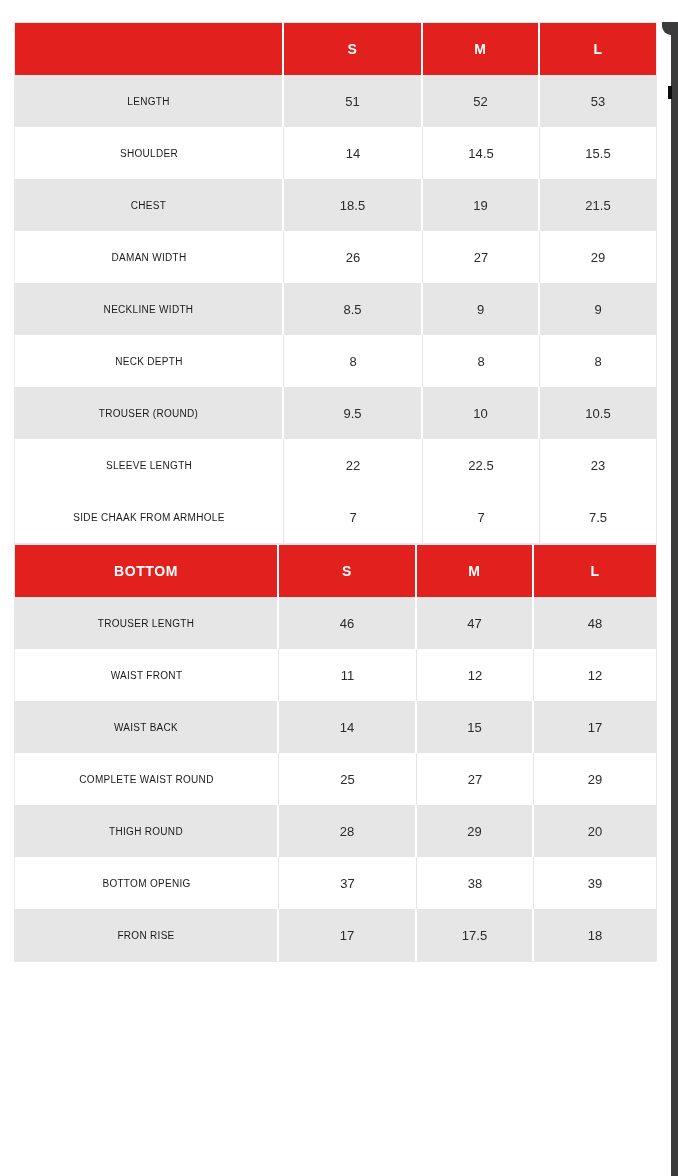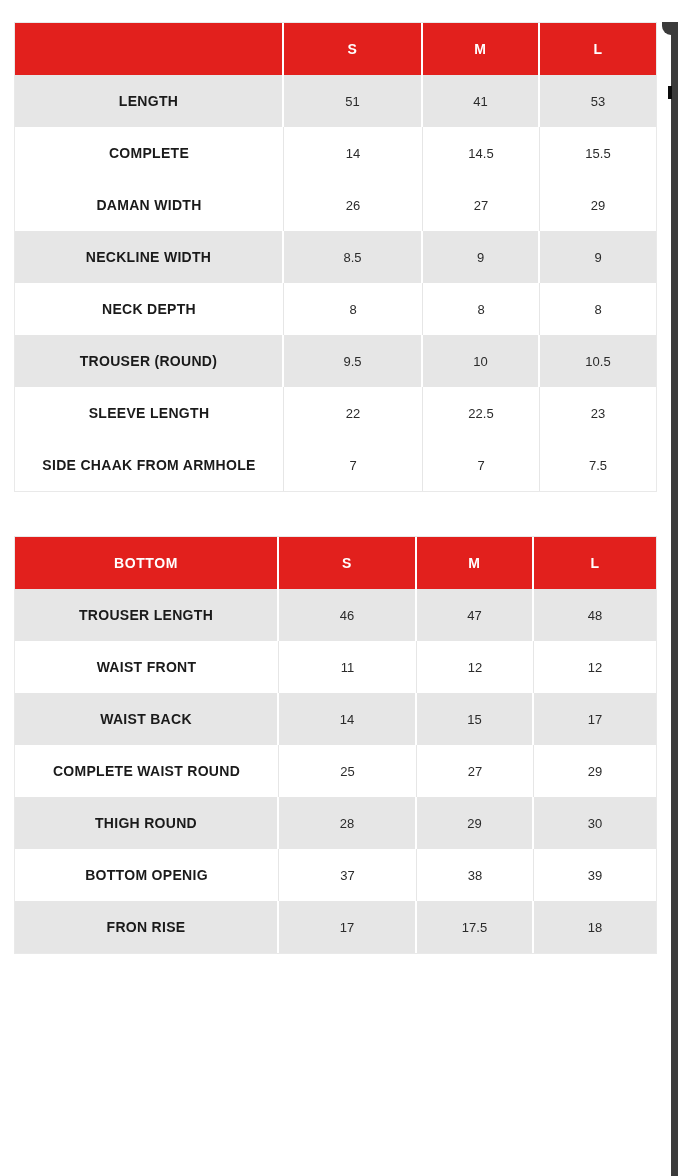--- a/index.html
+++ b/index.html
@@ -43,31 +43,31 @@
     font-weight: bold;
     letter-spacing: 0.6px;
     border-right: 2px solid #ffffff;
   }
   table.size-chart th:last-child { border-right: none; }
   tr.alt td { background: #e6e6e6; border-right: 2px solid #ffffff; }
   tr.alt td:last-child { border-right: none; }
   tr.plain td { background: #ffffff; border-right: 1px solid #e6e6e6; }
   tr.plain td:last-child { border-right: none; }
   td.label-cell {
-    font-weight: bold;
-    font-size: 14px;
+    font-weight: normal;
+    font-size: 10px;
     letter-spacing: 0.3px;
     color: #1a1a1a;
   }
   td.value-cell {
     font-size: 13px;
     color: #2b2b2b;
   }
   #table-top { margin-top: 22px; }
-  #table-bottom { margin-top: 44px; }
+  #table-bottom { }
   .device-frame-edge {
     position: absolute;
     top: 0;
     right: 0;
     width: 7px;
     height: 1176px;
     background: #3b3b3b;
   }
   .frame-corner {
     position: absolute;
@@ -104,28 +104,34 @@
         <th></th>
         <th>S</th>
         <th>M</th>
         <th>L</th>
       </tr>
     </thead>
     <tbody>
         <tr class="alt">
           <td class="label-cell">LENGTH</td>
           <td class="value-cell">51</td>
-          <td class="value-cell">41</td>
+          <td class="value-cell">52</td>
           <td class="value-cell">53</td>
         </tr>
         <tr class="plain">
-          <td class="label-cell">COMPLETE</td>
+          <td class="label-cell">SHOULDER</td>
           <td class="value-cell">14</td>
           <td class="value-cell">14.5</td>
           <td class="value-cell">15.5</td>
+        </tr>
+        <tr class="alt">
+          <td class="label-cell">CHEST</td>
+          <td class="value-cell">18.5</td>
+          <td class="value-cell">19</td>
+          <td class="value-cell">21.5</td>
         </tr>
         <tr class="plain">
           <td class="label-cell">DAMAN WIDTH</td>
           <td class="value-cell">26</td>
           <td class="value-cell">27</td>
           <td class="value-cell">29</td>
         </tr>
         <tr class="alt">
           <td class="label-cell">NECKLINE WIDTH</td>
           <td class="value-cell">8.5</td>
@@ -196,21 +202,21 @@
         <tr class="plain">
           <td class="label-cell">COMPLETE WAIST ROUND</td>
           <td class="value-cell">25</td>
           <td class="value-cell">27</td>
           <td class="value-cell">29</td>
         </tr>
         <tr class="alt">
           <td class="label-cell">THIGH ROUND</td>
           <td class="value-cell">28</td>
           <td class="value-cell">29</td>
-          <td class="value-cell">30</td>
+          <td class="value-cell">20</td>
         </tr>
         <tr class="plain">
           <td class="label-cell">BOTTOM OPENIG</td>
           <td class="value-cell">37</td>
           <td class="value-cell">38</td>
           <td class="value-cell">39</td>
         </tr>
         <tr class="alt">
           <td class="label-cell">FRON RISE</td>
           <td class="value-cell">17</td>

